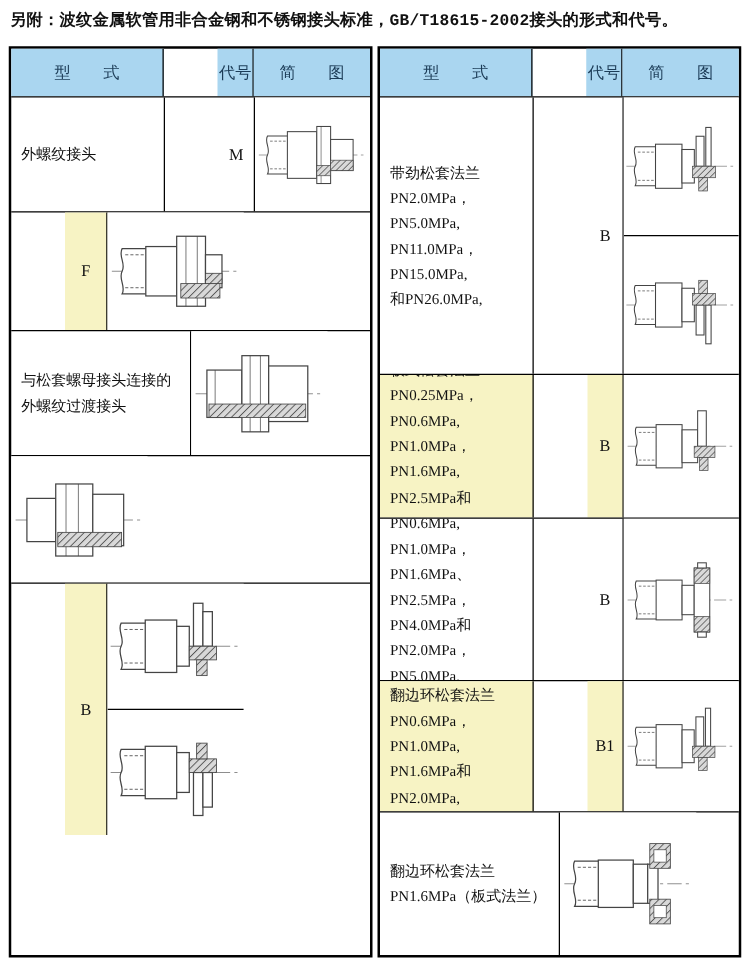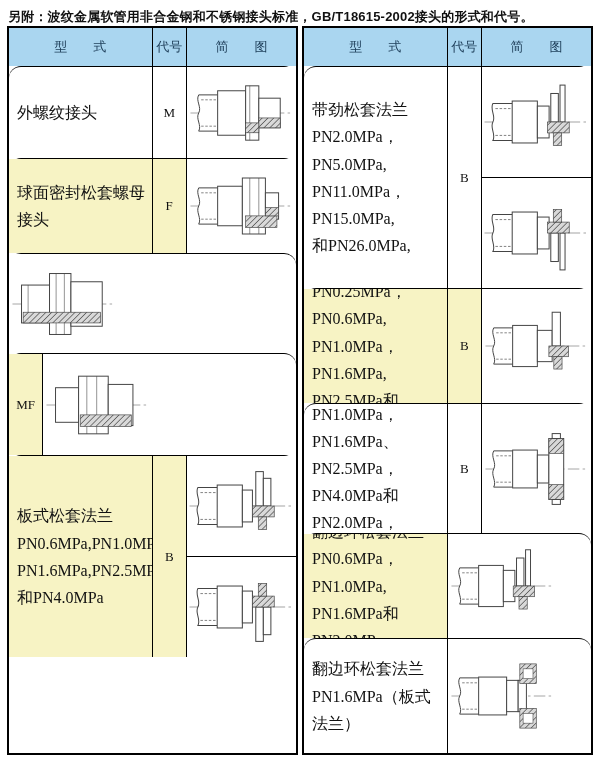--- a/index.html
+++ b/index.html
@@ -3,41 +3,42 @@
 <meta charset="utf-8">
 <style>
   html,body{margin:0;padding:0;}
   body{
     width:600px;height:768px;background:#ffffff;color:#111;
     font-family:"Liberation Serif","DejaVu Serif",serif;
     overflow:hidden;
   }
   .page{padding:6px 7px 3px 7px;box-sizing:border-box;}
   .doc-title{
-    font-family:Liberation Sans, sans-serif;
+    font-family:Liberation Mono, monospace;
     font-weight:bold;font-size:13px;line-height:1.4;
-    margin:2px 0 0 1px;letter-spacing:0.2px;
+    margin:2px 0 11px 1px;letter-spacing:0.2px;
   }
   .tables{display:flex;gap:4px;}
   .tbl{
     width:291px;box-sizing:border-box;border:2px solid #000;background:#fff;
     display:flex;flex-direction:column;
   }
-  .row{display:flex;border-top:1px solid #000;box-sizing:border-box;flex:none;border-radius:12px;}
+  .row{display:flex;border-top:1px solid #000;box-sizing:border-box;flex:none;}
   .row:first-child{border-top:none;}
   .cell{
     box-sizing:border-box;display:flex;align-items:center;overflow:hidden;
   }
   .c-type{
     width:50%;border-right:1px solid #000;padding:2px 6px 2px 8px;
-    font-size:16px;line-height:1.7;white-space:pre-line;
+    font-size:12px;line-height:1.7;white-space:pre-line;
   }
   .c-code{
     width:12%;border-right:1px solid #000;justify-content:center;
     font-size:13px;
+    margin-left:43px;
   }
   .c-diag{width:38%;justify-content:center;padding:1px;background:#fff;}
   .hdr{height:38px;}
   .hdr .cell{background:#aad6f0;justify-content:center;padding:0;font-size:13px;color:#1c3c57;white-space:normal;}
   .hl .c-type,.hl .c-code{background:#f7f3c4;}
   .split{flex-direction:column;padding:0;}
   .half{flex:1;width:100%;display:flex;align-items:center;justify-content:center;box-sizing:border-box;}
   .half + .half{border-top:1px solid #000;}
   .diag{width:114px;height:80px;}
   .half .diag{height:86px;}
@@ -85,75 +86,71 @@
               <rect x="70" y="13" width="16" height="66" stroke="#444" stroke-width="1.2" fill="#fff"></rect>
               <line x1="75" y1="13" x2="75" y2="79" stroke="#444" stroke-width="0.7"></line>
               <rect x="86" y="28" width="26" height="36" stroke="#444" stroke-width="1.2" fill="#fff"></rect>
               <rect x="86" y="52" width="26" height="12" fill="url(#hatch)" stroke="#444" stroke-width="0.8"></rect>
               <rect x="70" y="58" width="16" height="12" fill="url(#hatch)" stroke="#444" stroke-width="0.8"></rect>
             </svg>
         </div>
       </div>
 
       <div class="row rh95 hl">
-        <div class="cell c-type">球面密封松套螺母接头</div>
         <div class="cell c-code">F</div>
         <div class="cell c-diag">
           <svg class="diag" viewBox="0 0 130 92">
               <path d="M3 46 H127" stroke="#777" stroke-width="0.8" fill="none" stroke-dasharray="14 4 3 4"></path>
               <path d="M36 24 H13 c-4 7 4 15 0 22 c-4 7 4 15 0 22 H36" stroke="#444" stroke-width="1.2" fill="#fff"></path>
               <line x1="16" y1="30" x2="34" y2="30" stroke="#444" stroke-width="0.8" stroke-dasharray="3 2"></line>
               <line x1="16" y1="62" x2="34" y2="62" stroke="#444" stroke-width="0.8" stroke-dasharray="3 2"></line>
               <rect x="36" y="22" width="30" height="48" stroke="#444" stroke-width="1.2" fill="#fff"></rect>
               <rect x="66" y="12" width="28" height="68" stroke="#444" stroke-width="1.2" fill="#fff"></rect>
               <line x1="75" y1="12" x2="75" y2="80" stroke="#444" stroke-width="0.7"></line>
               <line x1="86" y1="12" x2="86" y2="80" stroke="#444" stroke-width="0.7"></line>
               <rect x="94" y="30" width="16" height="32" stroke="#444" stroke-width="1.2" fill="#fff"></rect>
               <rect x="70" y="58" width="38" height="14" fill="url(#hatch)" stroke="#444" stroke-width="0.8"></rect>
               <rect x="94" y="48" width="16" height="10" fill="url(#hatch)" stroke="#444" stroke-width="0.8"></rect>
             </svg>
         </div>
       </div>
 
       <div class="row rh100">
+        <div class="cell c-type">与松套螺母接头连接的
+外螺纹过渡接头</div>
         <div class="cell c-diag">
           <svg class="diag" viewBox="0 0 130 92">
               <path d="M3 46 H127" stroke="#777" stroke-width="0.8" fill="none" stroke-dasharray="14 4 3 4"></path>
               <rect x="14" y="23" width="34" height="46" stroke="#444" stroke-width="1.2" fill="#fff"></rect>
               <line x1="22" y1="23" x2="22" y2="69" stroke="#444" stroke-width="0.7"></line>
               <rect x="48" y="9" width="26" height="74" stroke="#444" stroke-width="1.2" fill="#fff"></rect>
               <line x1="56" y1="9" x2="56" y2="83" stroke="#444" stroke-width="0.7"></line>
               <line x1="66" y1="9" x2="66" y2="83" stroke="#444" stroke-width="0.7"></line>
               <rect x="74" y="19" width="38" height="54" stroke="#444" stroke-width="1.2" fill="#fff"></rect>
               <rect x="16" y="56" width="94" height="13" fill="url(#hatch)" stroke="#444" stroke-width="0.8"></rect>
             </svg>
         </div>
       </div>
 
       <div class="row rh102 hl">
-        <div class="cell c-code">MF</div>
         <div class="cell c-diag">
           <svg class="diag" viewBox="0 0 130 92">
               <path d="M3 46 H127" stroke="#777" stroke-width="0.8" fill="none" stroke-dasharray="14 4 3 4"></path>
               <rect x="14" y="25" width="28" height="42" stroke="#444" stroke-width="1.2" fill="#fff"></rect>
               <rect x="42" y="11" width="36" height="70" stroke="#444" stroke-width="1.2" fill="#fff"></rect>
               <line x1="52" y1="11" x2="52" y2="81" stroke="#444" stroke-width="0.7"></line>
               <line x1="64" y1="11" x2="64" y2="81" stroke="#444" stroke-width="0.7"></line>
               <rect x="78" y="21" width="30" height="50" stroke="#444" stroke-width="1.2" fill="#fff"></rect>
               <rect x="44" y="58" width="62" height="14" fill="url(#hatch)" stroke="#444" stroke-width="0.8"></rect>
             </svg>
         </div>
       </div>
 
 
       <div class="row rh202 hl">
-        <div class="cell c-type">板式松套法兰
-PN0.6MPa,PN1.0MPa,
-PN1.6MPa,PN2.5MPa,
-和PN4.0MPa</div>
         <div class="cell c-code">B</div>
         <div class="cell c-diag split">
           <div class="half">
             <svg class="diag" viewBox="0 0 130 92">
                 <path d="M3 46 H127" stroke="#777" stroke-width="0.8" fill="none" stroke-dasharray="14 4 3 4"></path>
                 <path d="M36 24 H13 c-4 7 4 15 0 22 c-4 7 4 15 0 22 H36" stroke="#444" stroke-width="1.2" fill="#fff"></path>
                 <line x1="16" y1="30" x2="34" y2="30" stroke="#444" stroke-width="0.8" stroke-dasharray="3 2"></line>
                 <line x1="16" y1="62" x2="34" y2="62" stroke="#444" stroke-width="0.8" stroke-dasharray="3 2"></line>
                 <rect x="36" y="21" width="30" height="50" stroke="#444" stroke-width="1.2" fill="#fff"></rect>
                 <rect x="66" y="27" width="12" height="38" stroke="#444" stroke-width="1.2" fill="#fff"></rect>
@@ -271,20 +268,21 @@
               <rect x="84" y="3" width="10" height="6" stroke="#444" stroke-width="1.2" fill="#fff"></rect>
               <rect x="84" y="83" width="10" height="6" stroke="#444" stroke-width="1.2" fill="#fff"></rect>
             </svg>
         </div>
       </div>
 
       <div class="row rh105 hl">
         <div class="cell c-type">翻边环松套法兰
 PN0.6MPa，PN1.0MPa,
 PN1.6MPa和PN2.0MPa,</div>
+        <div class="cell c-code">B1</div>
         <div class="cell c-diag">
           <svg class="diag" viewBox="0 0 130 92">
               <path d="M3 46 H127" stroke="#777" stroke-width="0.8" fill="none" stroke-dasharray="14 4 3 4"></path>
               <path d="M36 24 H13 c-4 7 4 15 0 22 c-4 7 4 15 0 22 H36" stroke="#444" stroke-width="1.2" fill="#fff"></path>
               <line x1="16" y1="30" x2="34" y2="30" stroke="#444" stroke-width="0.8" stroke-dasharray="3 2"></line>
               <line x1="16" y1="62" x2="34" y2="62" stroke="#444" stroke-width="0.8" stroke-dasharray="3 2"></line>
               <rect x="36" y="21" width="30" height="50" stroke="#444" stroke-width="1.2" fill="#fff"></rect>
               <rect x="66" y="27" width="14" height="38" stroke="#444" stroke-width="1.2" fill="#fff"></rect>
               <rect x="82" y="12" width="9" height="34" stroke="#444" stroke-width="1.2" fill="#fff"></rect>
               <rect x="93" y="2" width="6" height="44" stroke="#444" stroke-width="1.2" fill="#fff"></rect>

